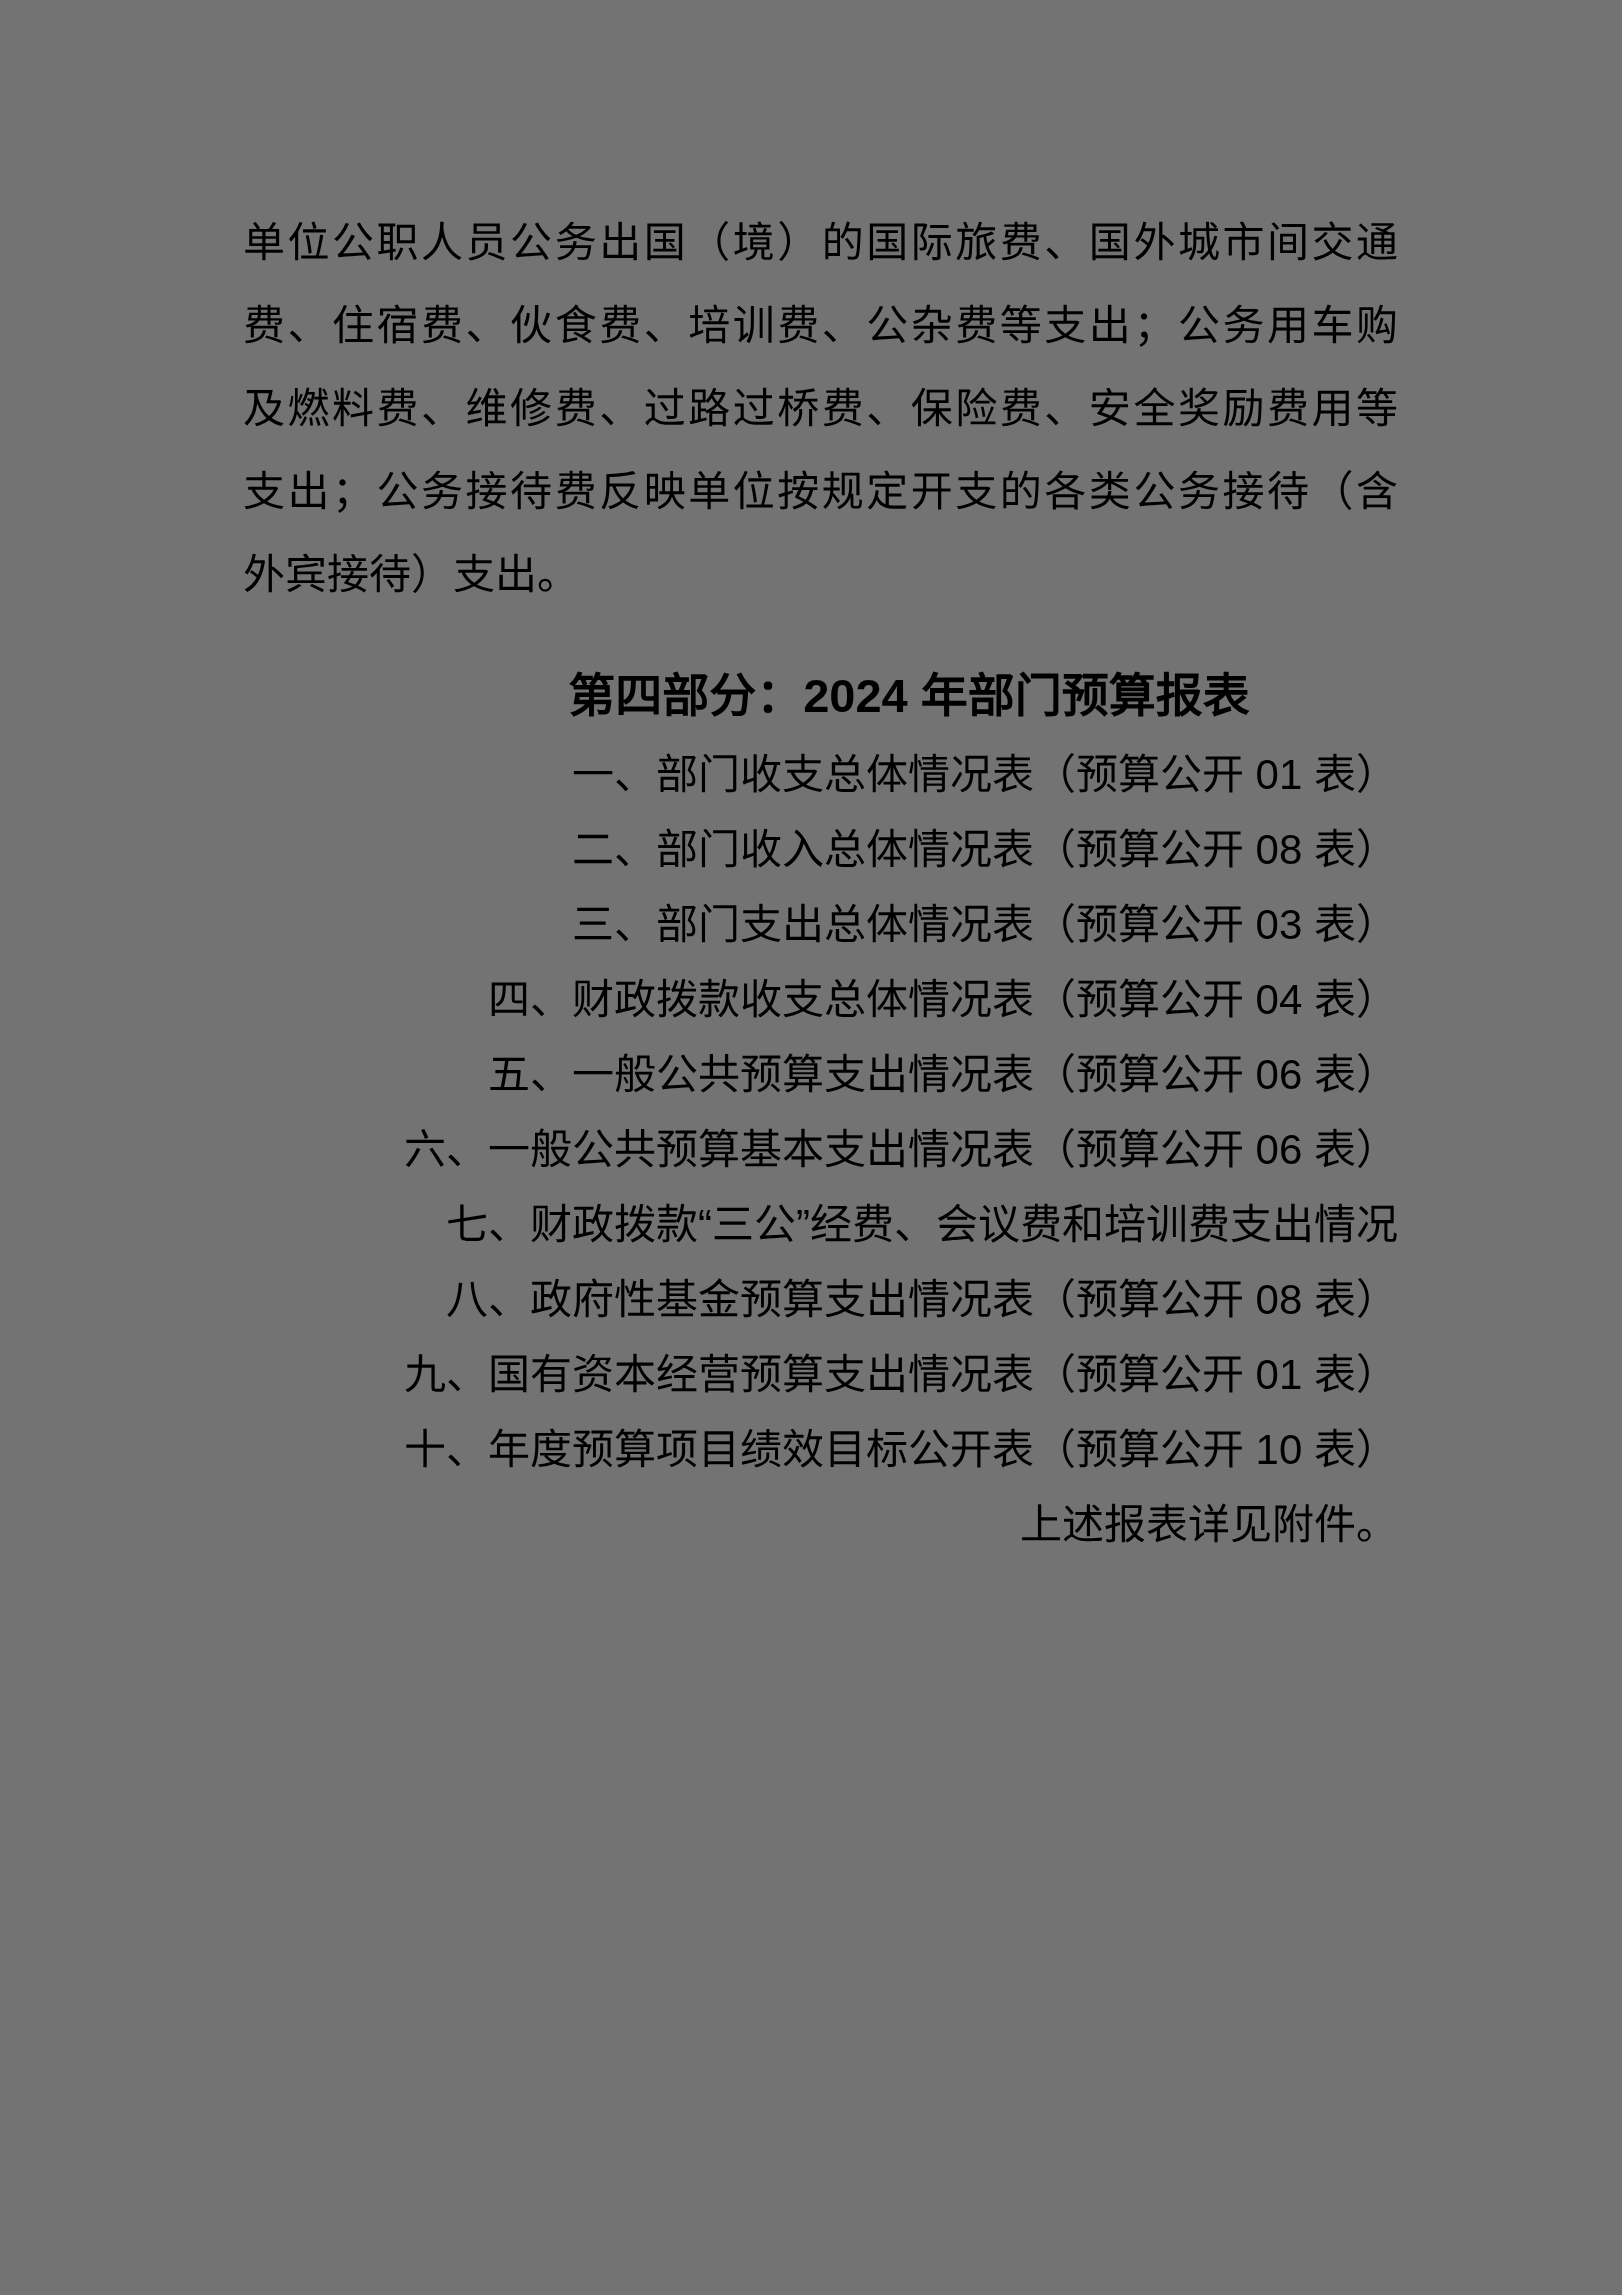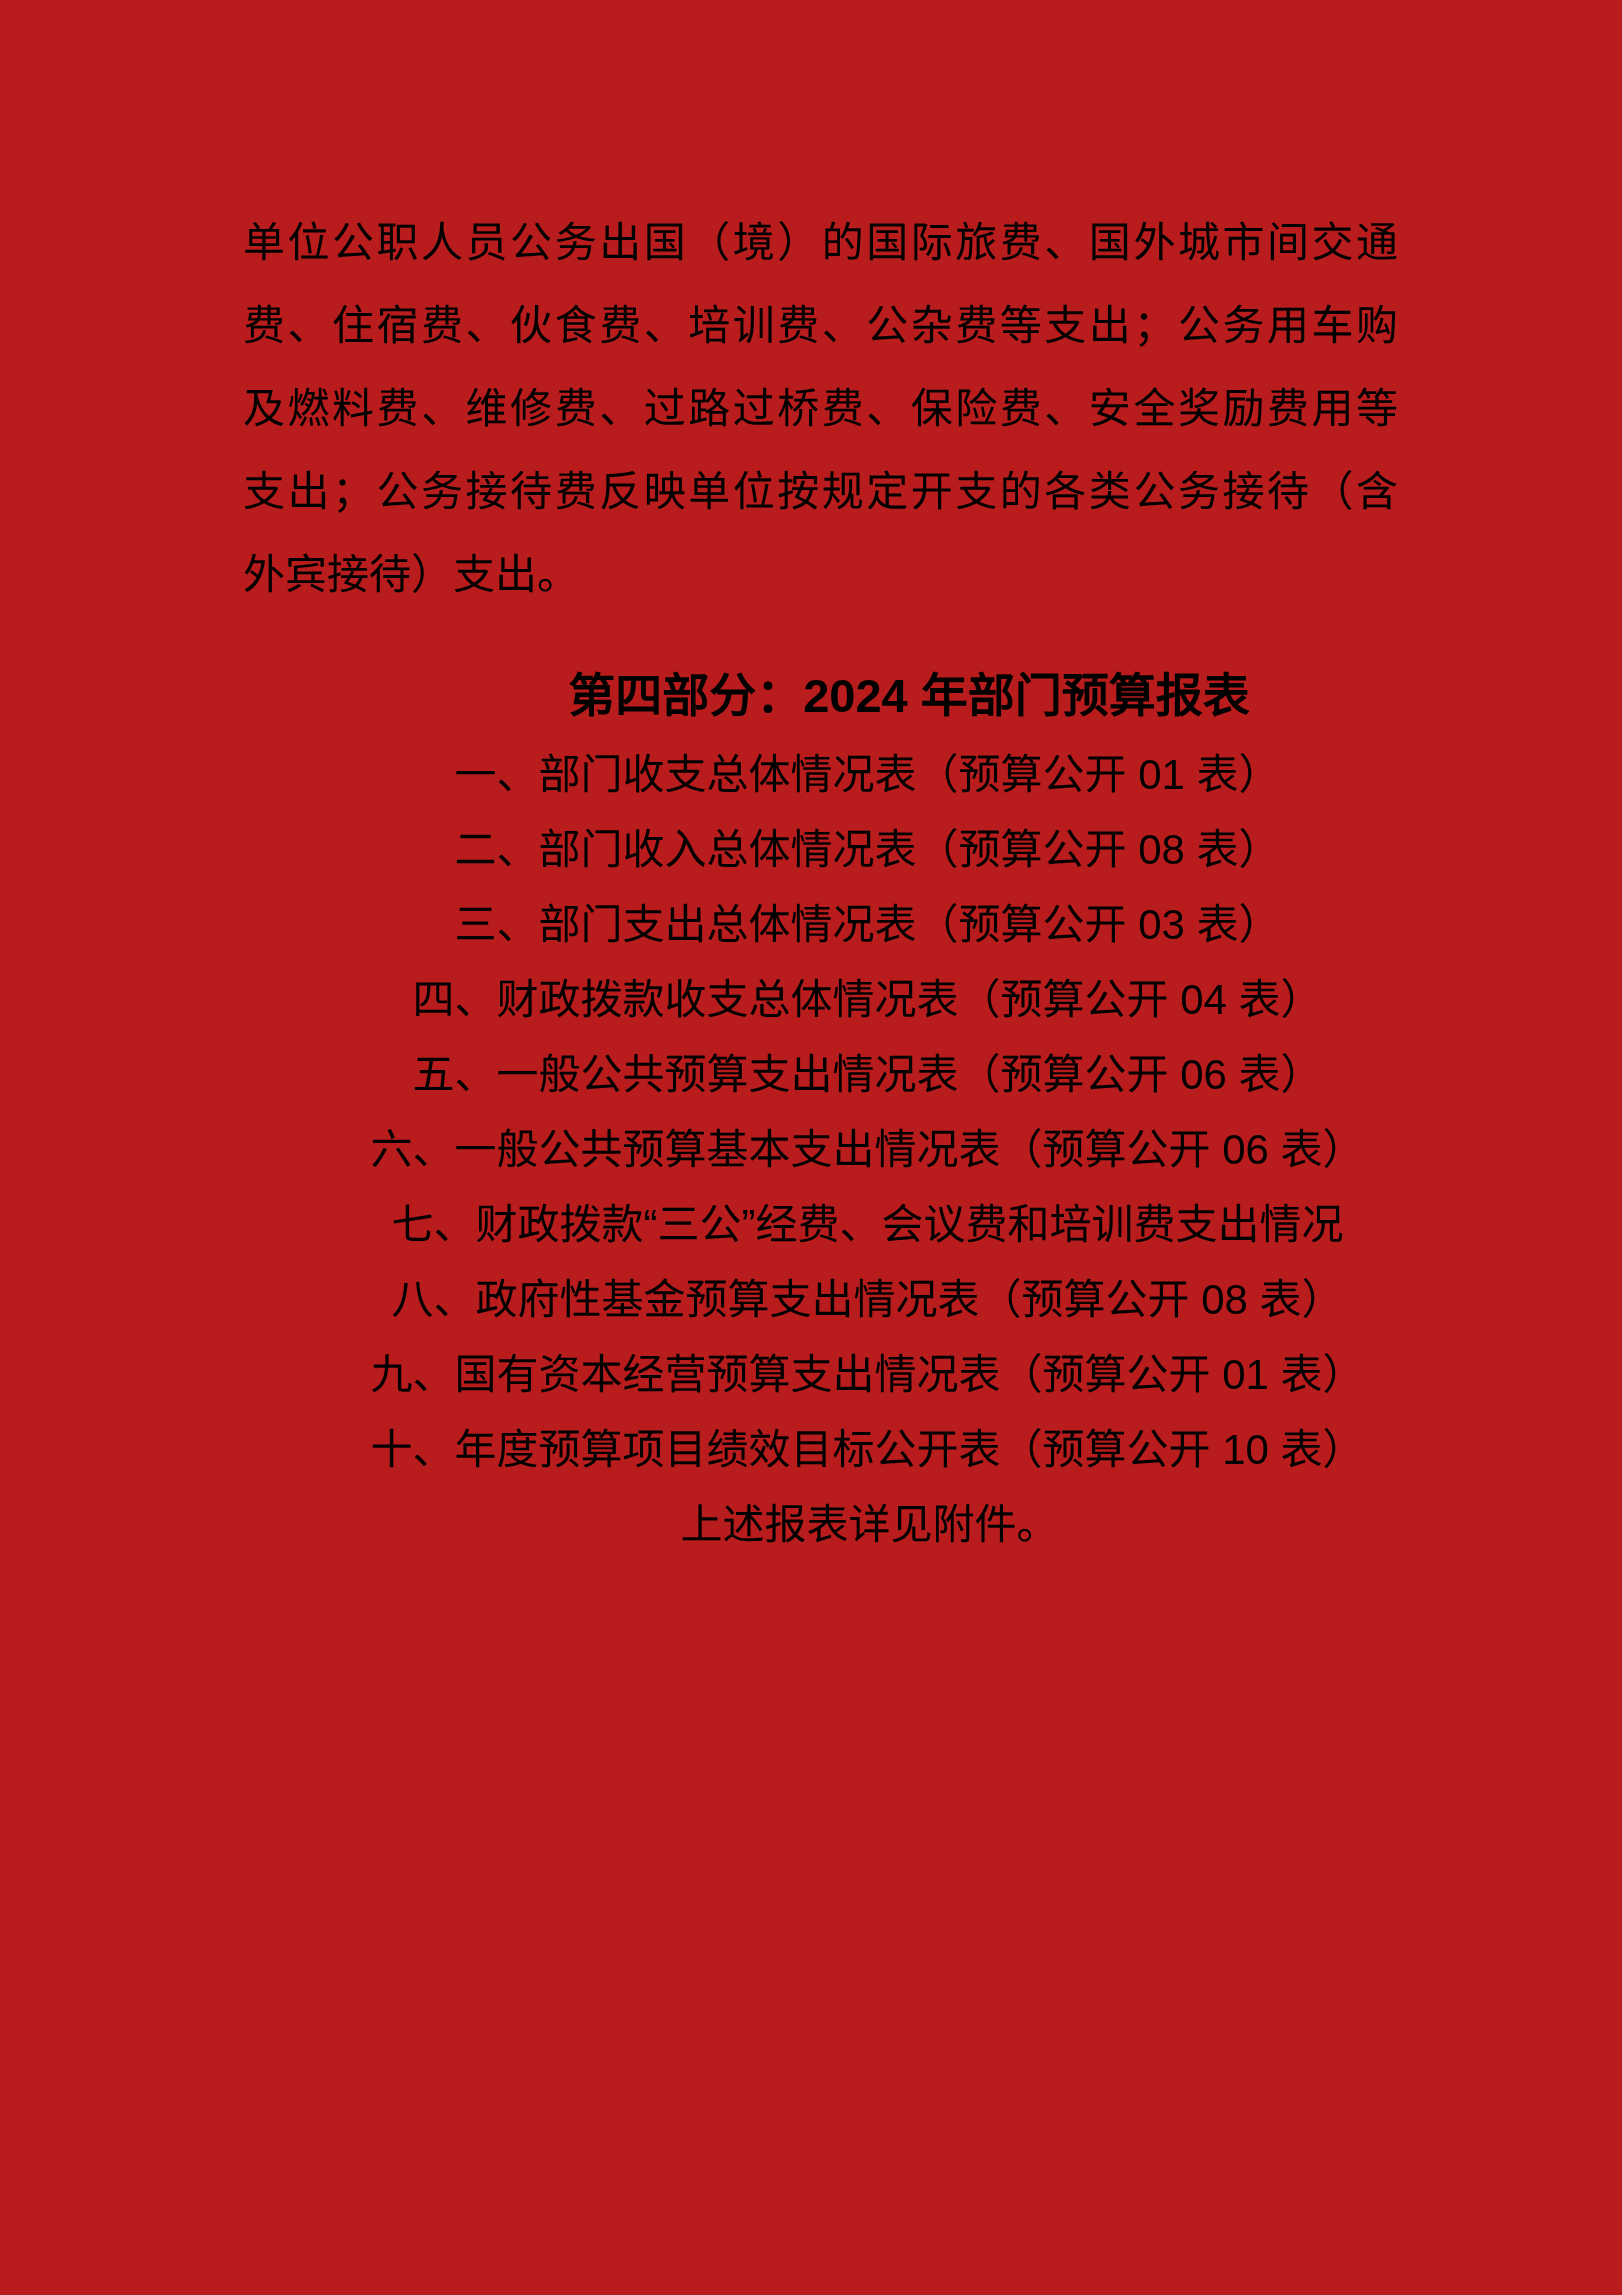--- a/index.html
+++ b/index.html
@@ -11,21 +11,21 @@
     width: 1622px;
     height: 2295px;
     overflow: hidden;
     font-family: "Liberation Sans", "DejaVu Sans", sans-serif;
     color: #000000;
   }
   .page {
     position: relative;
     width: 1622px;
     height: 2295px;
-    background: #b91c1c;
+    background: #737373;
   }
   .content {
     position: absolute;
     top: 201px;
     left: 243px;
     width: 1155px;
   }
   
   .para-line {
     font-size: 42px;
@@ -51,21 +51,21 @@
   }
   
   .report-list {
     margin: 0;
     padding: 0;
   }
   .list-line {
     font-size: 42px;
     line-height: 75px;
     padding-left: 94px;
-    text-align: center;
+    text-align: right;
     white-space: nowrap;
   }
   .list-line--cont {
     padding-left: 140px;
   }
   .list-line--closing {
     padding-left: 98px;
   }
 </style>
 </head>

